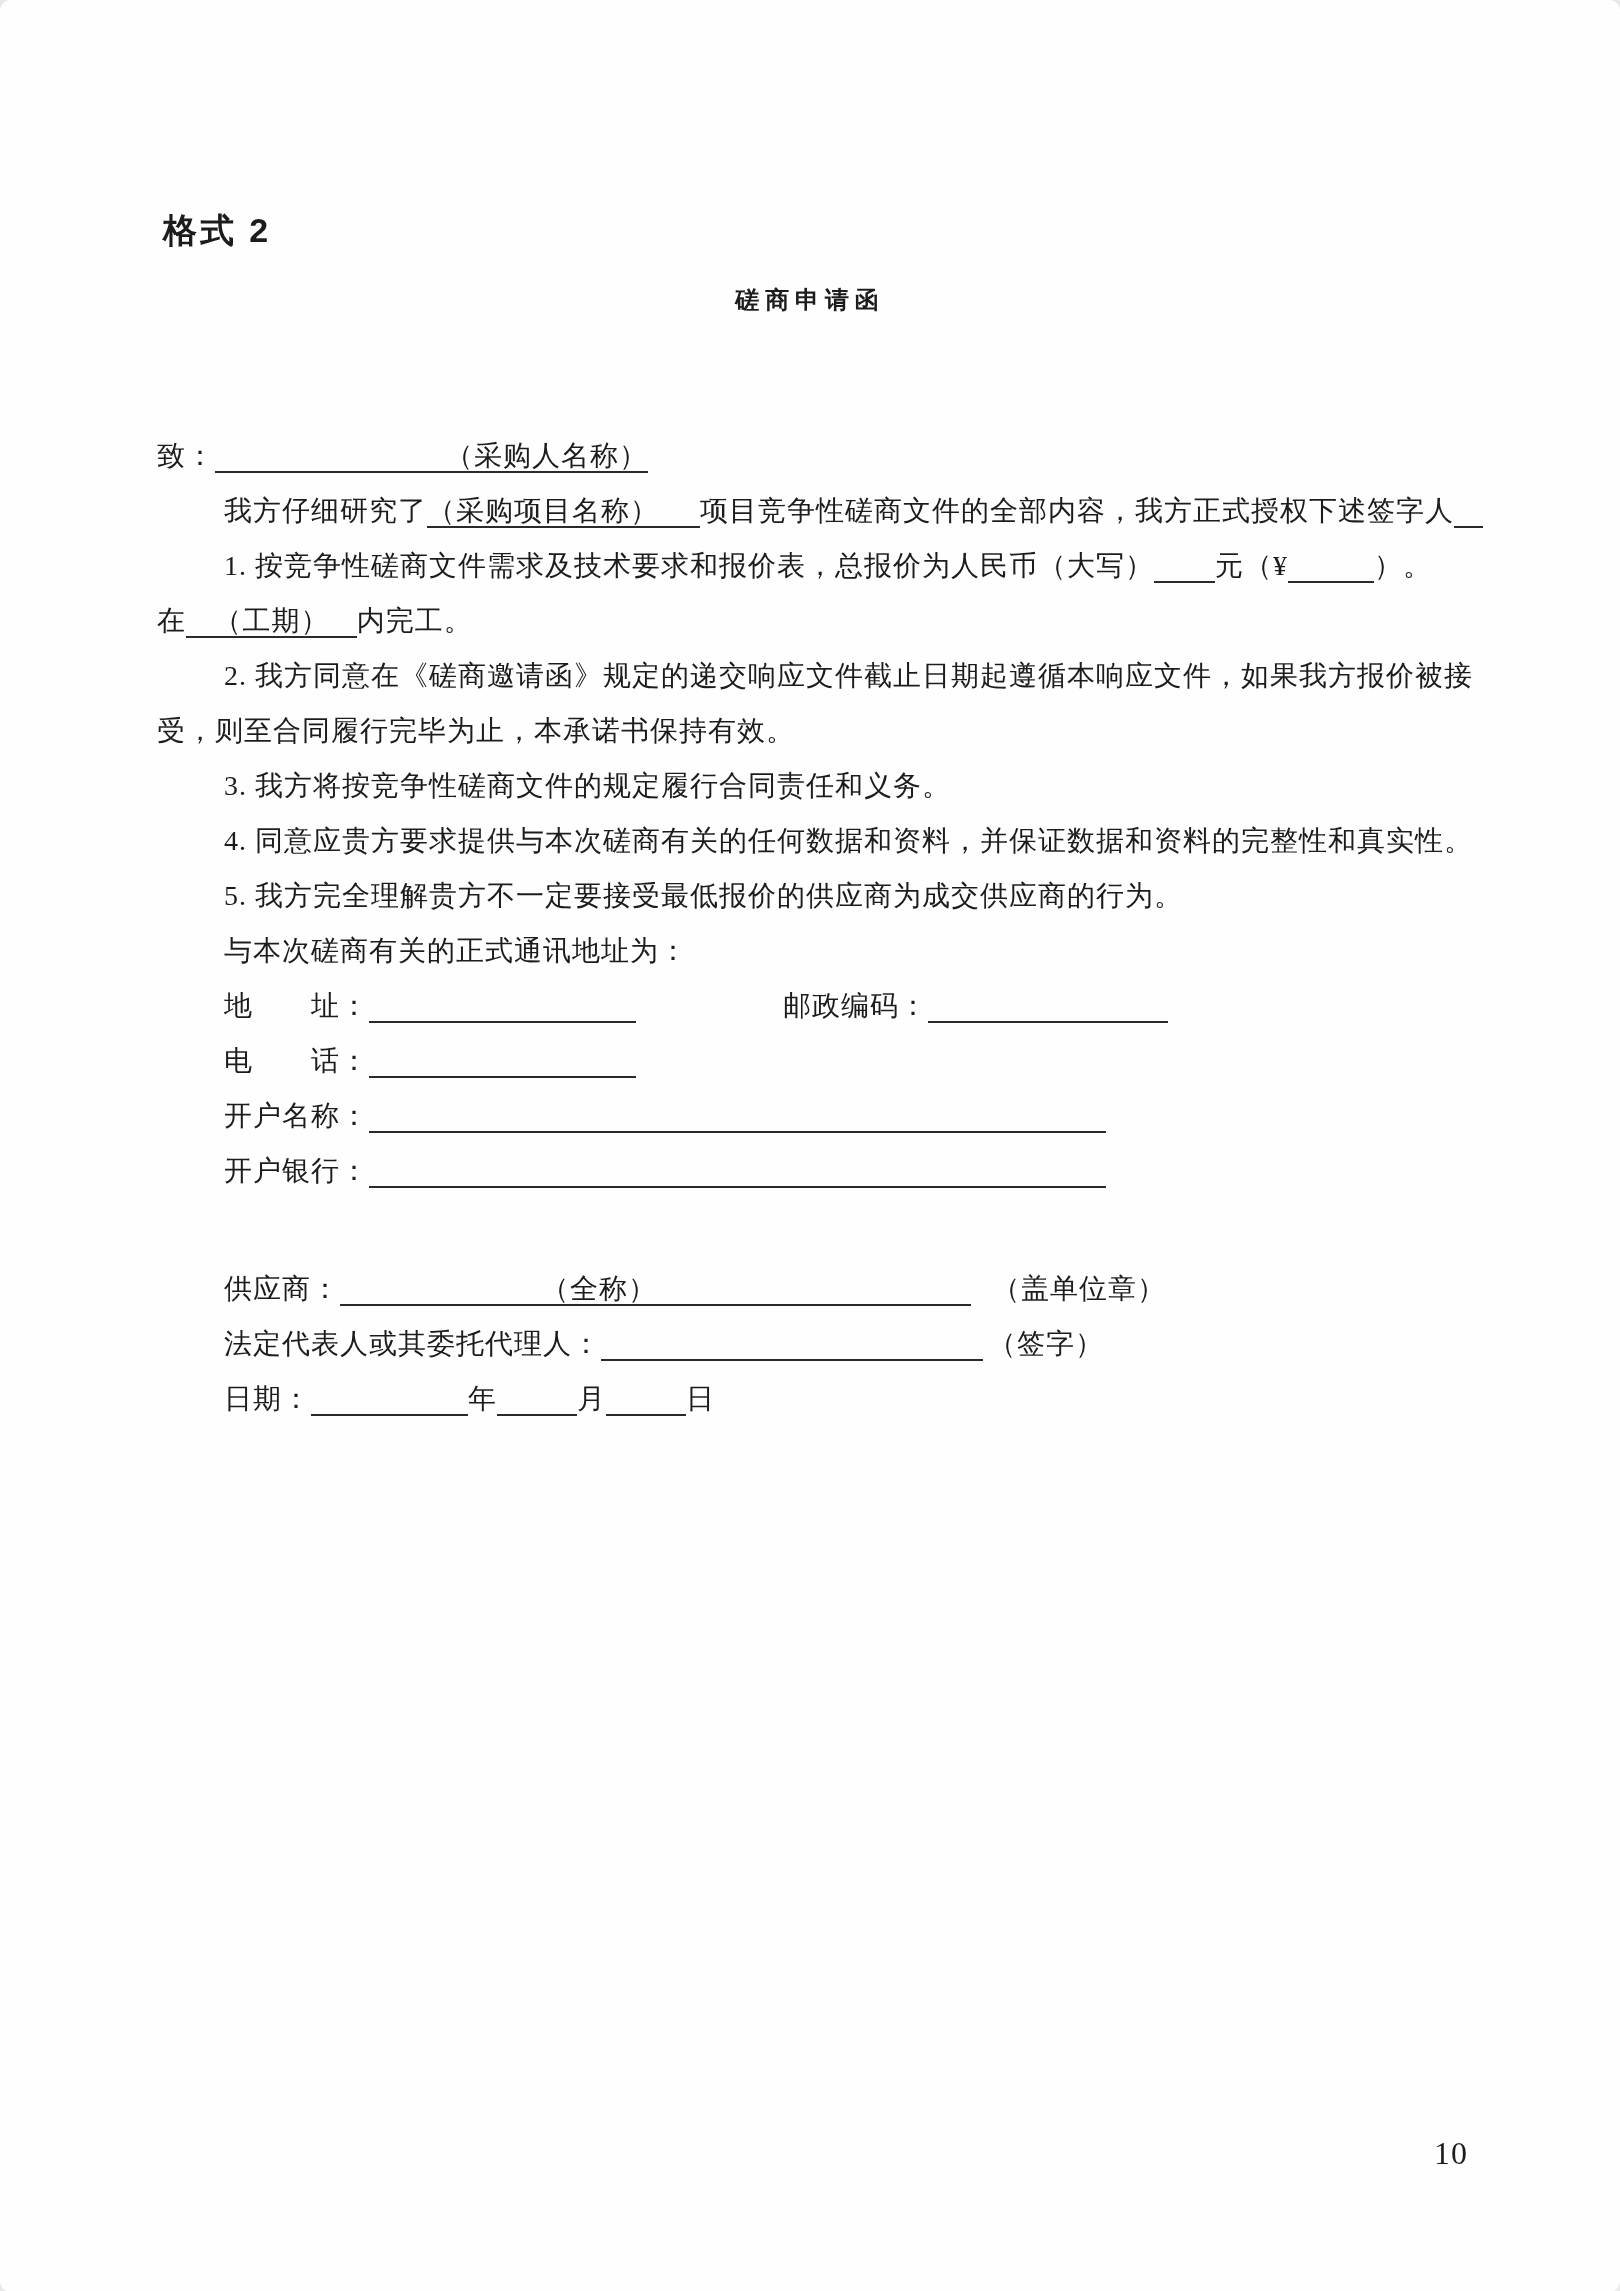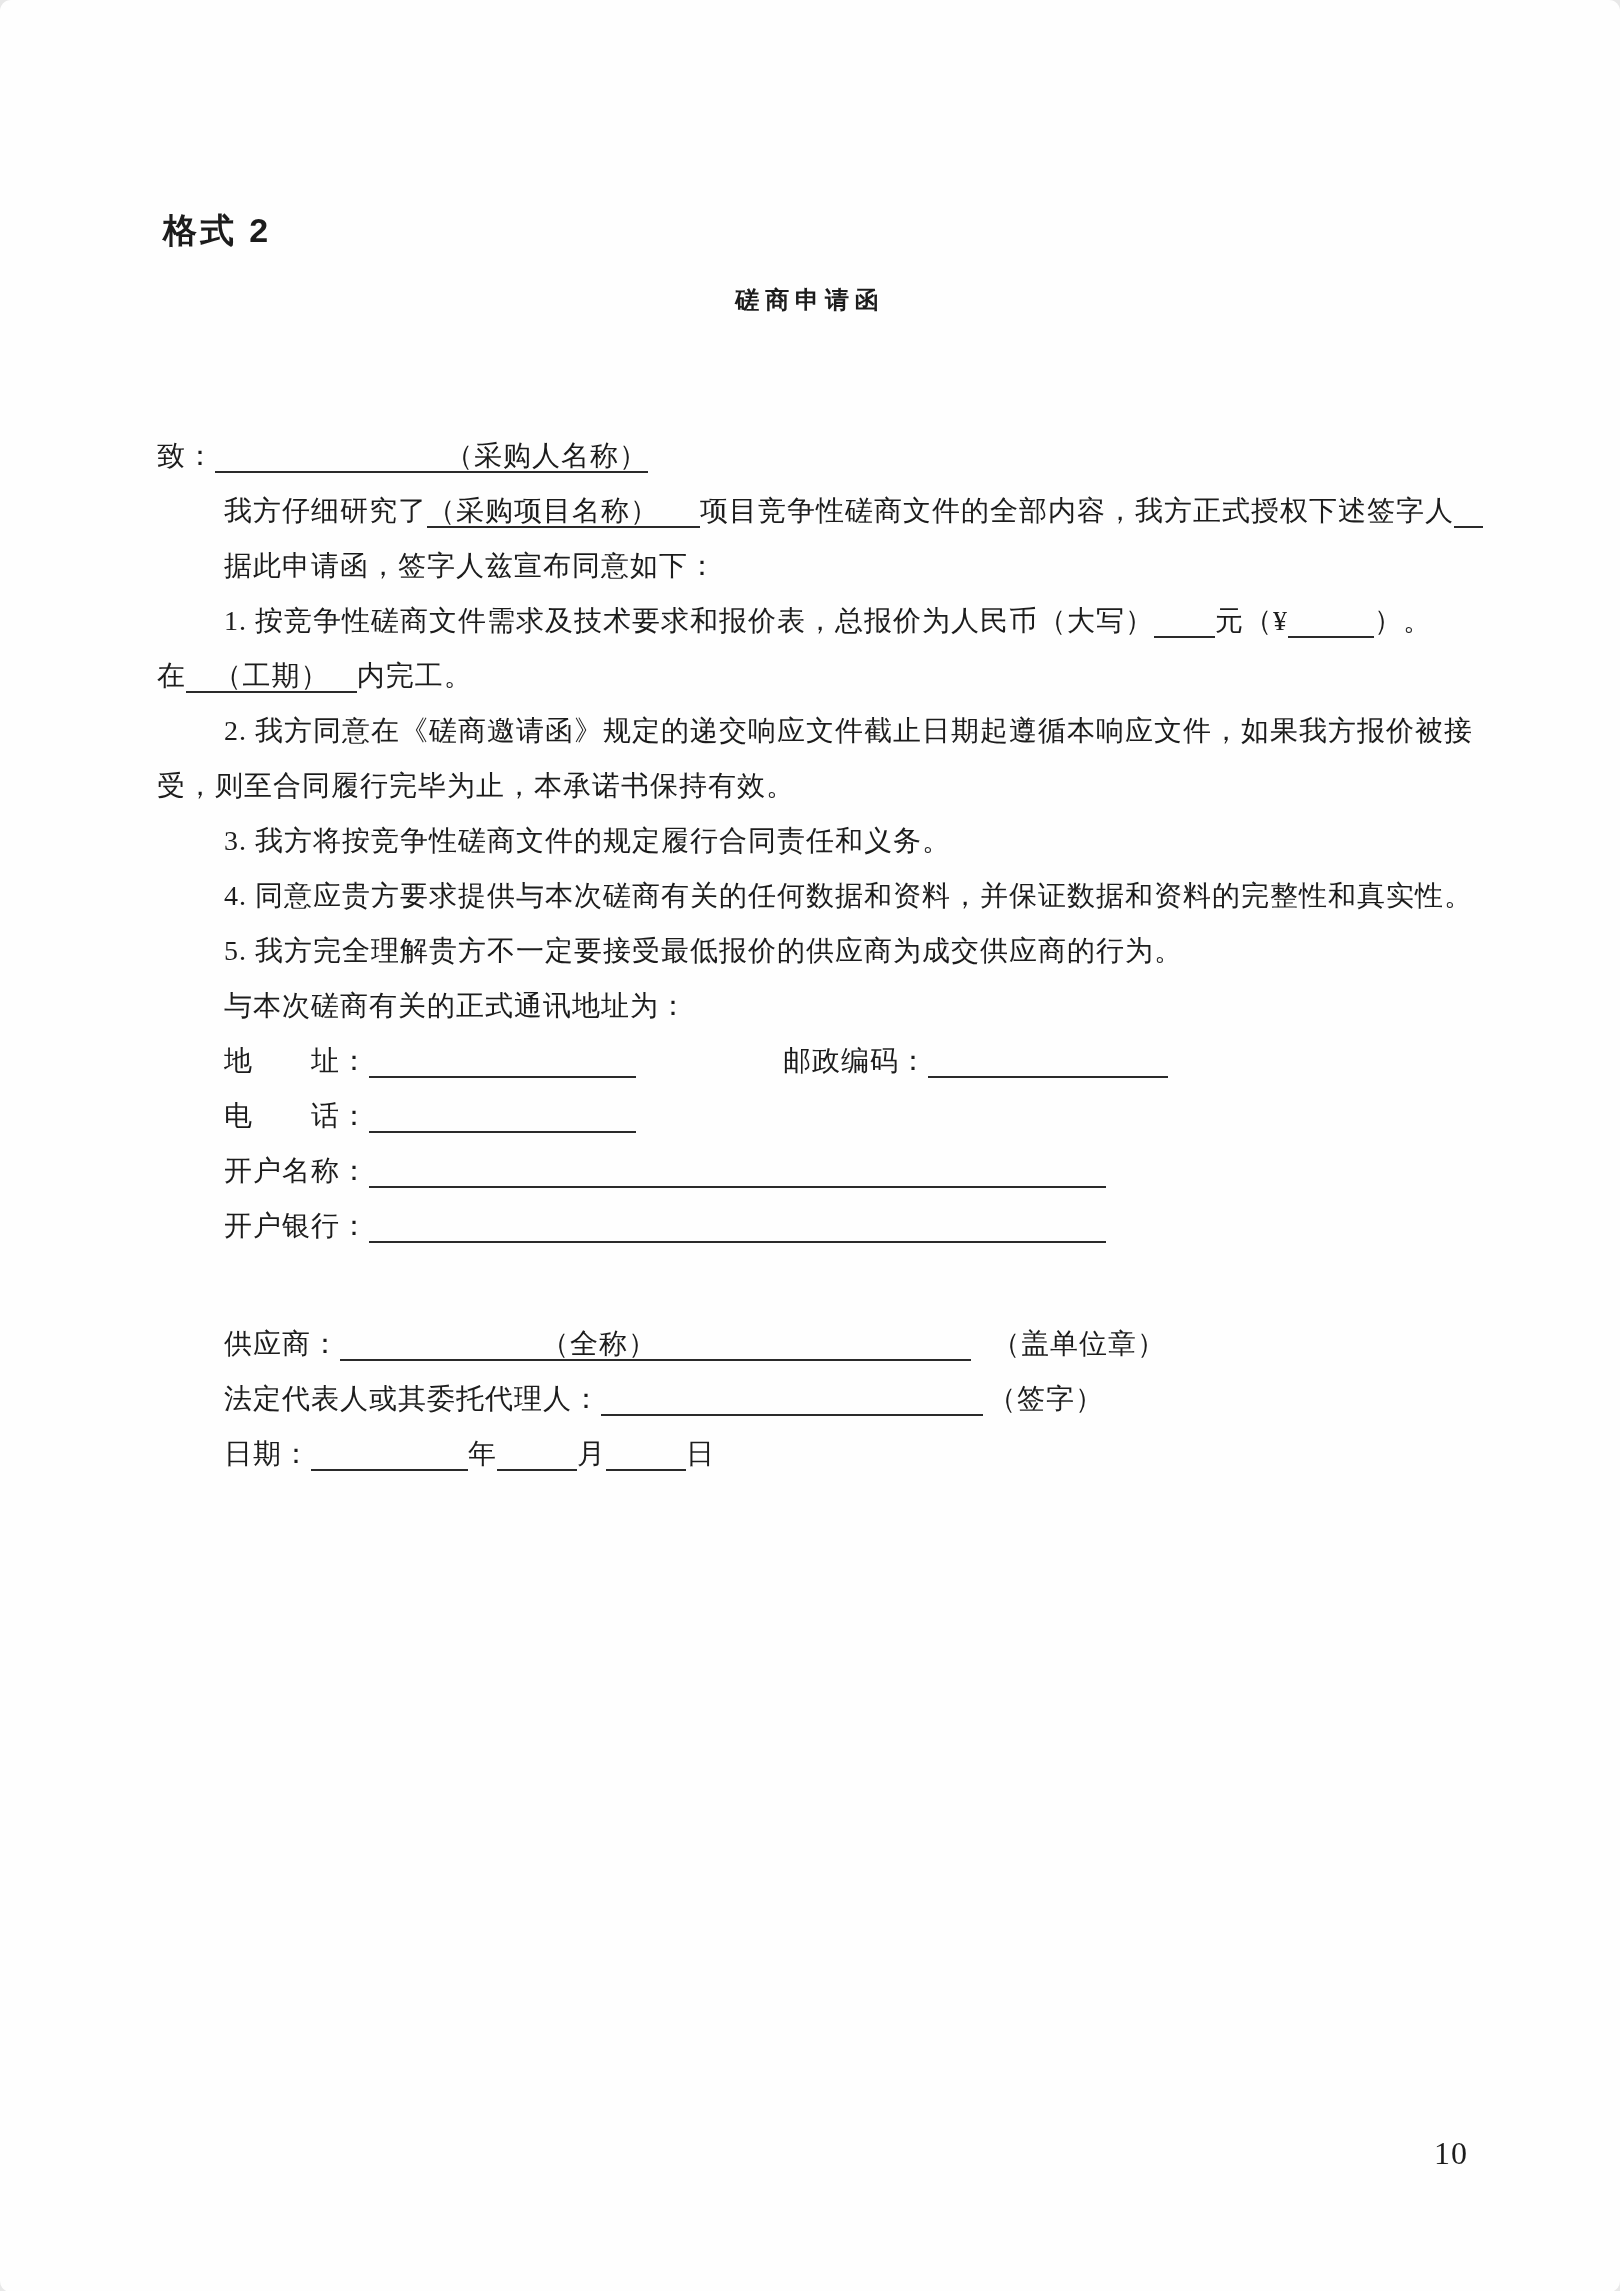--- a/index.html
+++ b/index.html
@@ -73,23 +73,20 @@
 
     <div class="line">
       <span>致：</span><span class="ul"><span class="sp" style="width:230px"></span><span>（采购人名称）</span></span>
     </div>
 
     <div class="line indent">
       <span>我方仔细研究了</span><span class="ul"><span>（采购项目名称）</span><span class="sp" style="width:41px"></span></span><span>项目竞争性磋商文件的全部内容，我方正式授权下述签字人</span><span class="ul"><span class="sp" style="width:29px"></span></span>
     </div>
 
 
-    <div class="line indent">
-      <span>据此申请函，签字人兹宣布同意如下：</span>
-    </div>
 
     <div class="line indent">
       <span>1. 按竞争性磋商文件需求及技术要求和报价表，总报价为人民币（大写）</span><span class="ul"><span class="sp" style="width:61px"></span></span><span>元（¥</span><span class="ul"><span class="sp" style="width:86px"></span></span><span>）。</span>
     </div>
 
     <div class="line">
       <span>在</span><span class="ul"><span class="sp" style="width:27.4px"></span><span>（工期）</span><span class="sp" style="width:27.4px"></span></span><span>内完工。</span>
     </div>
 
     <div class="line indent">

